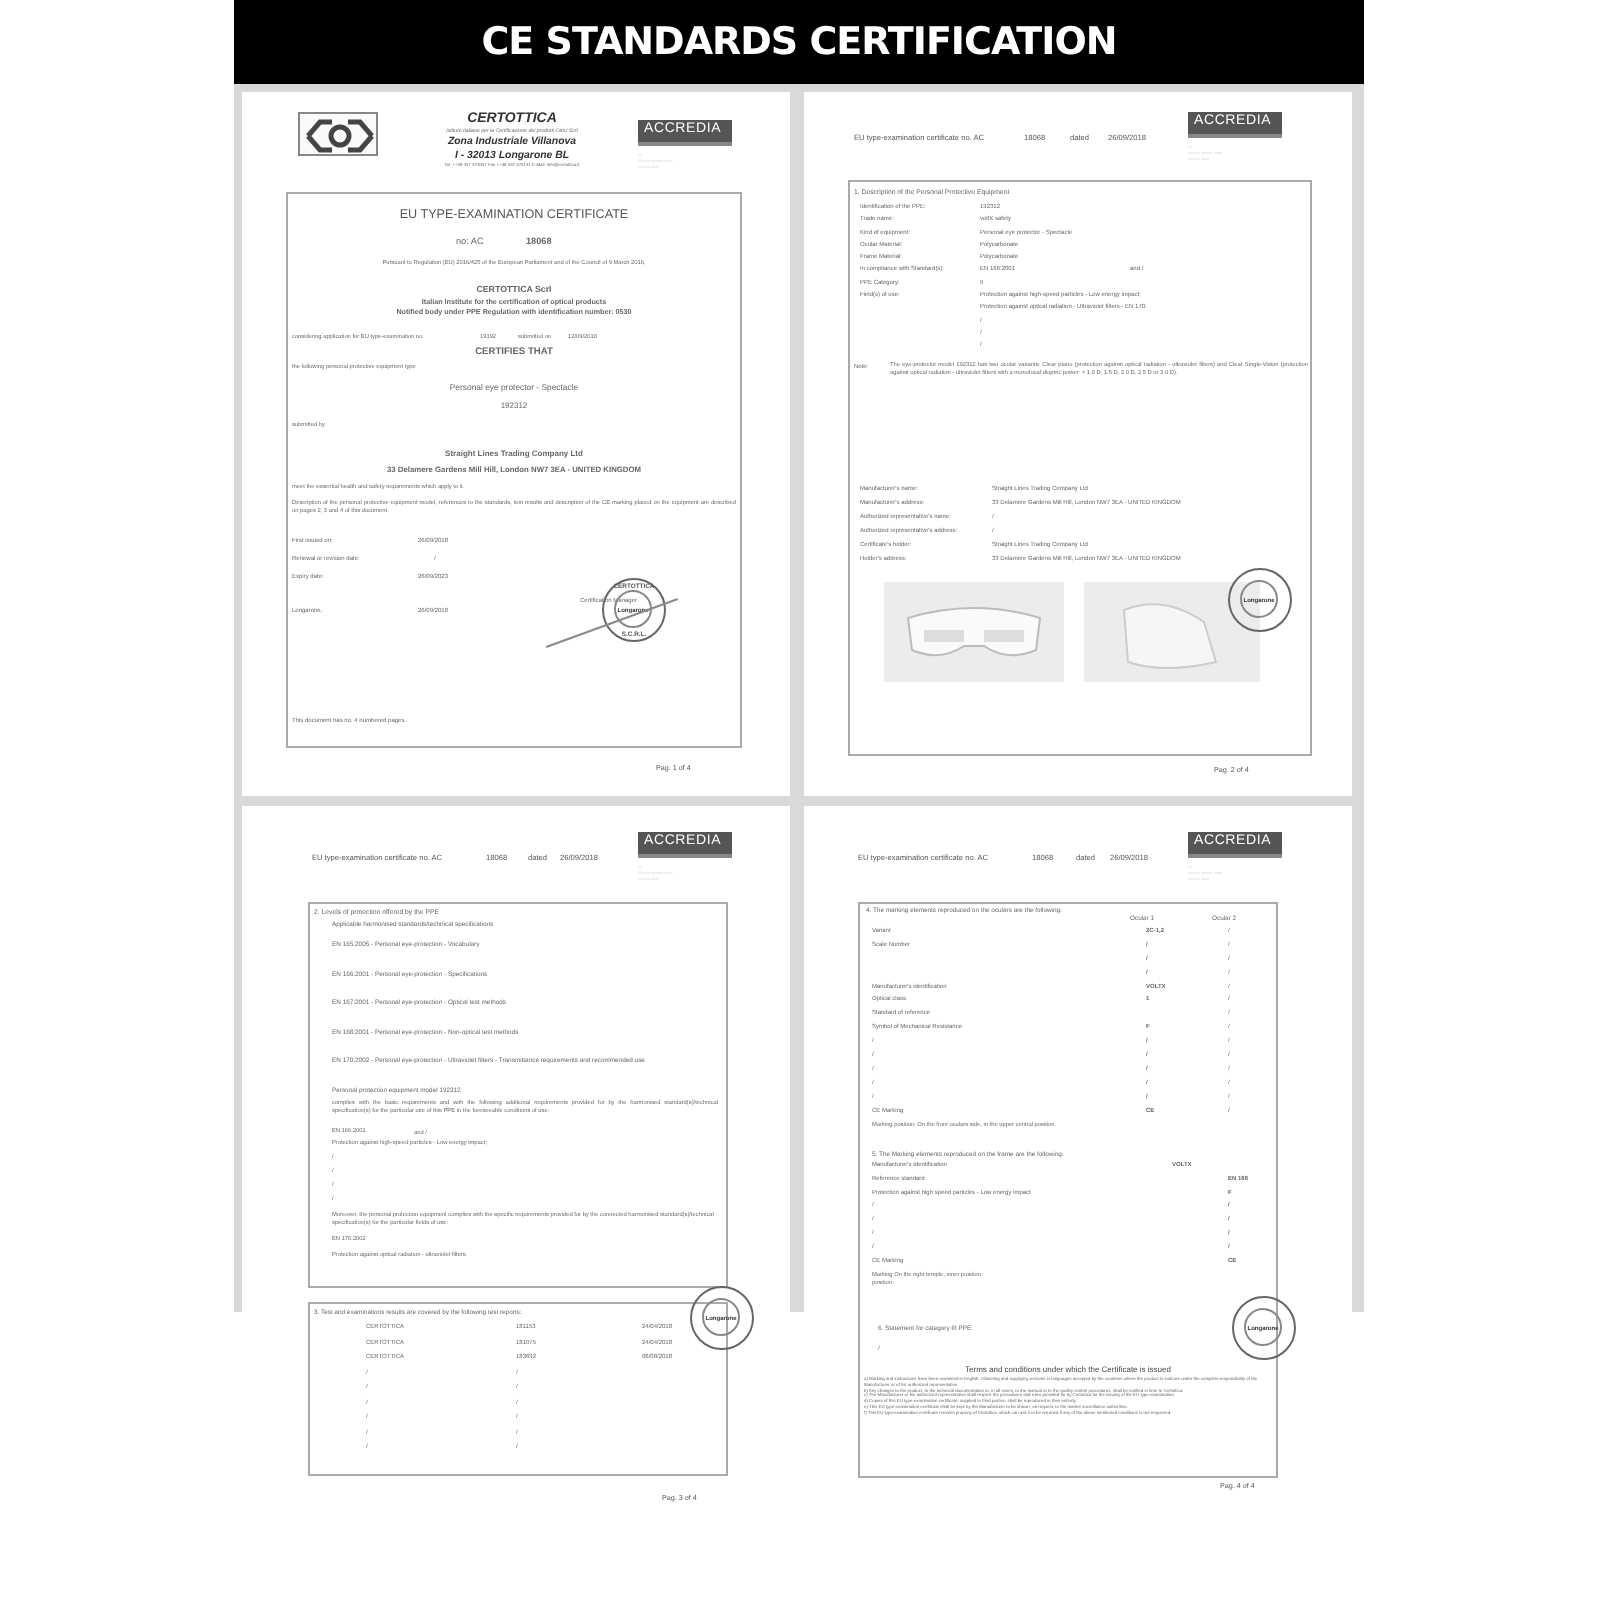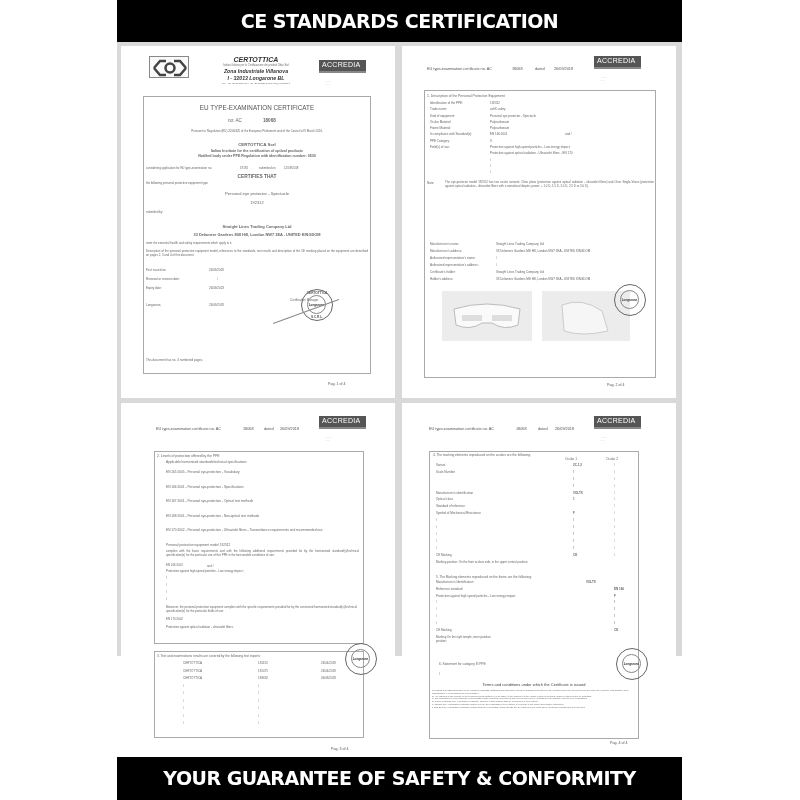--- a/index.html
+++ b/index.html
@@ -434,14 +434,13 @@
         <div>e) This EU type-examination certificate shall be kept by the Manufacturer to be shown, on request, to the market surveillance authorities.</div>
         <div>f) This EU type-examination certificate remains property of Certottica, which can ask it to be returned if any of the above mentioned conditions is not respected.</div>
       </div>
 
     <div class="stamp" style="left:214px;top:245px">
       <div class="inner">Longarone</div>
     </div>
     <div class="pgno" style="left:208px;top:338px">Pag. 4 of 4</div>
   </div>
 
-  <div class="banner bottom">YOUR GUARANTEE OF SAFETY &amp; CONFORMITY</div>
 </div>
 
 </body></html>

